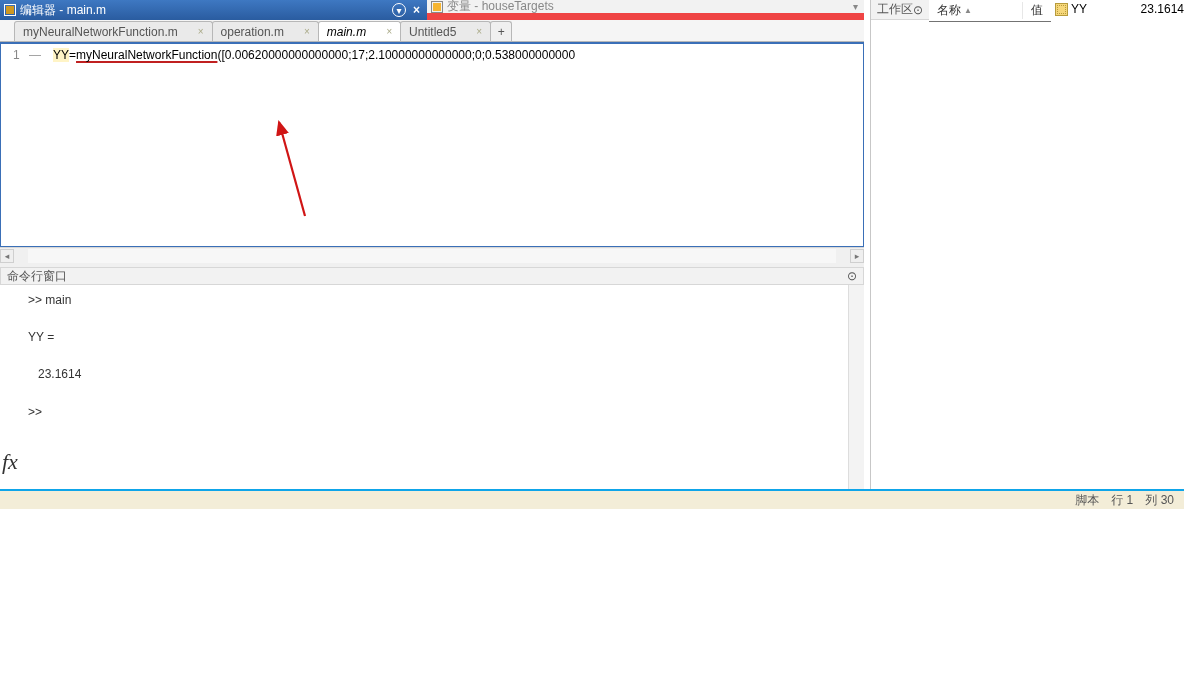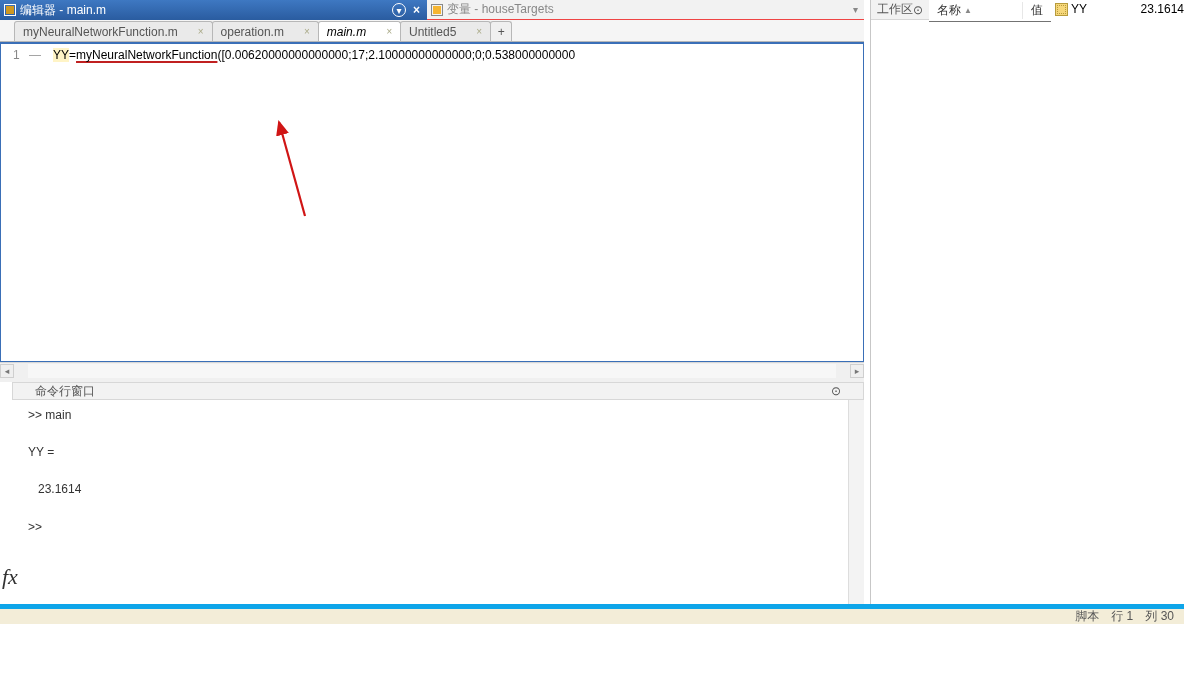--- a/index.html
+++ b/index.html
@@ -1,25 +1,25 @@
 <!DOCTYPE html>
 <html><head>
 <meta charset="utf-8">
 <style>
 * { margin:0; padding:0; box-sizing:border-box; font-family:"Microsoft YaHei","Segoe UI",sans-serif; font-size:12px; }
 body { width:1184px; height:700px; background:#fff; overflow:hidden; position:relative; }
-.app { display:grid; grid-template-columns:870px 314px; grid-template-rows:20px 1fr 20px; height:624px; }
+.app { display:grid; grid-template-columns:870px 314px; grid-template-rows:20px 1fr 20px; height:509px; }
 .left { grid-column:1; grid-row:1 / span 2; display:flex; flex-direction:column; border-right:6px solid #fff; }
 .right { grid-column:2; grid-row:1 / span 2; display:flex; flex-direction:row; border-left:1px solid #c7c7c7; }
-.statusbar { grid-column:1 / span 2; grid-row:3; background:#f3edd8; border-top:5px solid #0ea5e9; display:flex; align-items:center; justify-content:flex-end; padding:6px 10px; gap:12px; color:#555; font-size:11px; }
+.statusbar { grid-column:1 / span 2; grid-row:3; background:#f3edd8; border-top:2px solid #0ea5e9; display:flex; align-items:center; justify-content:flex-end; padding:6px 10px; gap:12px; color:#555; font-size:11px; }
 
 
 .titlebar { height:20px; display:flex; align-items:center; padding:0 4px; gap:4px; }
 .titlebar.active { background:linear-gradient(#3e78c2,#2a5ca0); color:#fff; }
-.titlebar.inactive { background:#f2f2f2; color:#888; border-bottom:1px solid #ef4444; }
+.titlebar.inactive { background:#f2f2f2; color:#888; border-bottom:7px solid #ef4444; }
 .titlebar .sq { width:12px; height:12px; border:1px solid currentColor; display:inline-block; position:relative; }
 .titlebar .sq::after { content:""; position:absolute; inset:1px; background:#f6a500; opacity:.8; }
 .titlebar .grow { flex:1; }
 .titlebar .circ { width:14px; height:14px; border:1px solid currentColor; border-radius:50%; display:flex; align-items:center; justify-content:center; font-size:10px; }
 .titlebar .x { cursor:pointer; padding:0 3px; font-weight:bold; }
 .titlebar .dd { font-size:10px; cursor:pointer; padding:0 2px; }
 
 
 .editor-block { display:flex; flex-direction:column; flex:1; min-height:0; }
 .tabrow { height:22px; background:#f5f5f5; border-bottom:1px solid #b7b7b7; display:flex; align-items:flex-end; padding-left:14px; gap:0; }
@@ -34,21 +34,21 @@
 .code { flex:1; font-family:"Consolas","Courier New",monospace; font-size:15px; padding:3px 0 0 6px; white-space:pre; overflow:hidden; position:relative; color:#000; }
 .code .hl { background:#fff4c6; }
 .code .fn { text-decoration:underline; text-decoration-color:#c02020; text-decoration-thickness:2px; text-underline-offset:2px; }
 .arrow { position:absolute; left:170px; top:72px; pointer-events:none; }
 .edscroll { height:16px; background:#f0f0f0; border-top:1px solid #d7d7d7; display:flex; align-items:center; }
 .edscroll .track { flex:1; height:14px; background:#f7f7f7; margin:0 14px; }
 .edscroll .cap { width:14px; height:14px; background:#efefef; border:1px solid #cfcfcf; display:flex; align-items:center; justify-content:center; font-size:9px; color:#777;}
 
 
 .cmd-block { height:226px; border-top:4px solid #f0f0f0; display:flex; flex-direction:column; }
-.cmd-title { height:18px; background:#f2f2f2; border:1px solid #d7d7d7; display:flex; align-items:center; padding:0 22px; color:#555;margin-left:12px; }
+.cmd-title { height:18px; background:#f2f2f2; border:1px solid #d7d7d7; display:flex; align-items:center; padding:0 6px; color:#555; }
 .cmd-title .grow{flex:1;}
 .cmd-body { flex:1; display:flex; font-family:"Consolas","Courier New",monospace; font-size:16px; color:#333; padding:6px 0 0 4px; position:relative; overflow:hidden;}
 .cmd-fx { position:absolute; left:2px; bottom:14px; font-style:italic; font-family:"Times New Roman",serif; font-size:22px;}
 .cmd-text { padding-left:24px; line-height:1.55; white-space:pre; }
 .cmd-scroll { width:16px; background:#f3f3f3; border-left:1px solid #ddd; }
 
 
 .ws-title { height:20px; background:#f2f2f2; border-bottom:1px solid #d7d7d7; display:flex; align-items:center; padding:0 6px; color:#555; }
 .ws-title .grow{flex:1;}
 .ws-head { height:22px; border-bottom:1px solid #737373; display:flex; align-items:center; }

